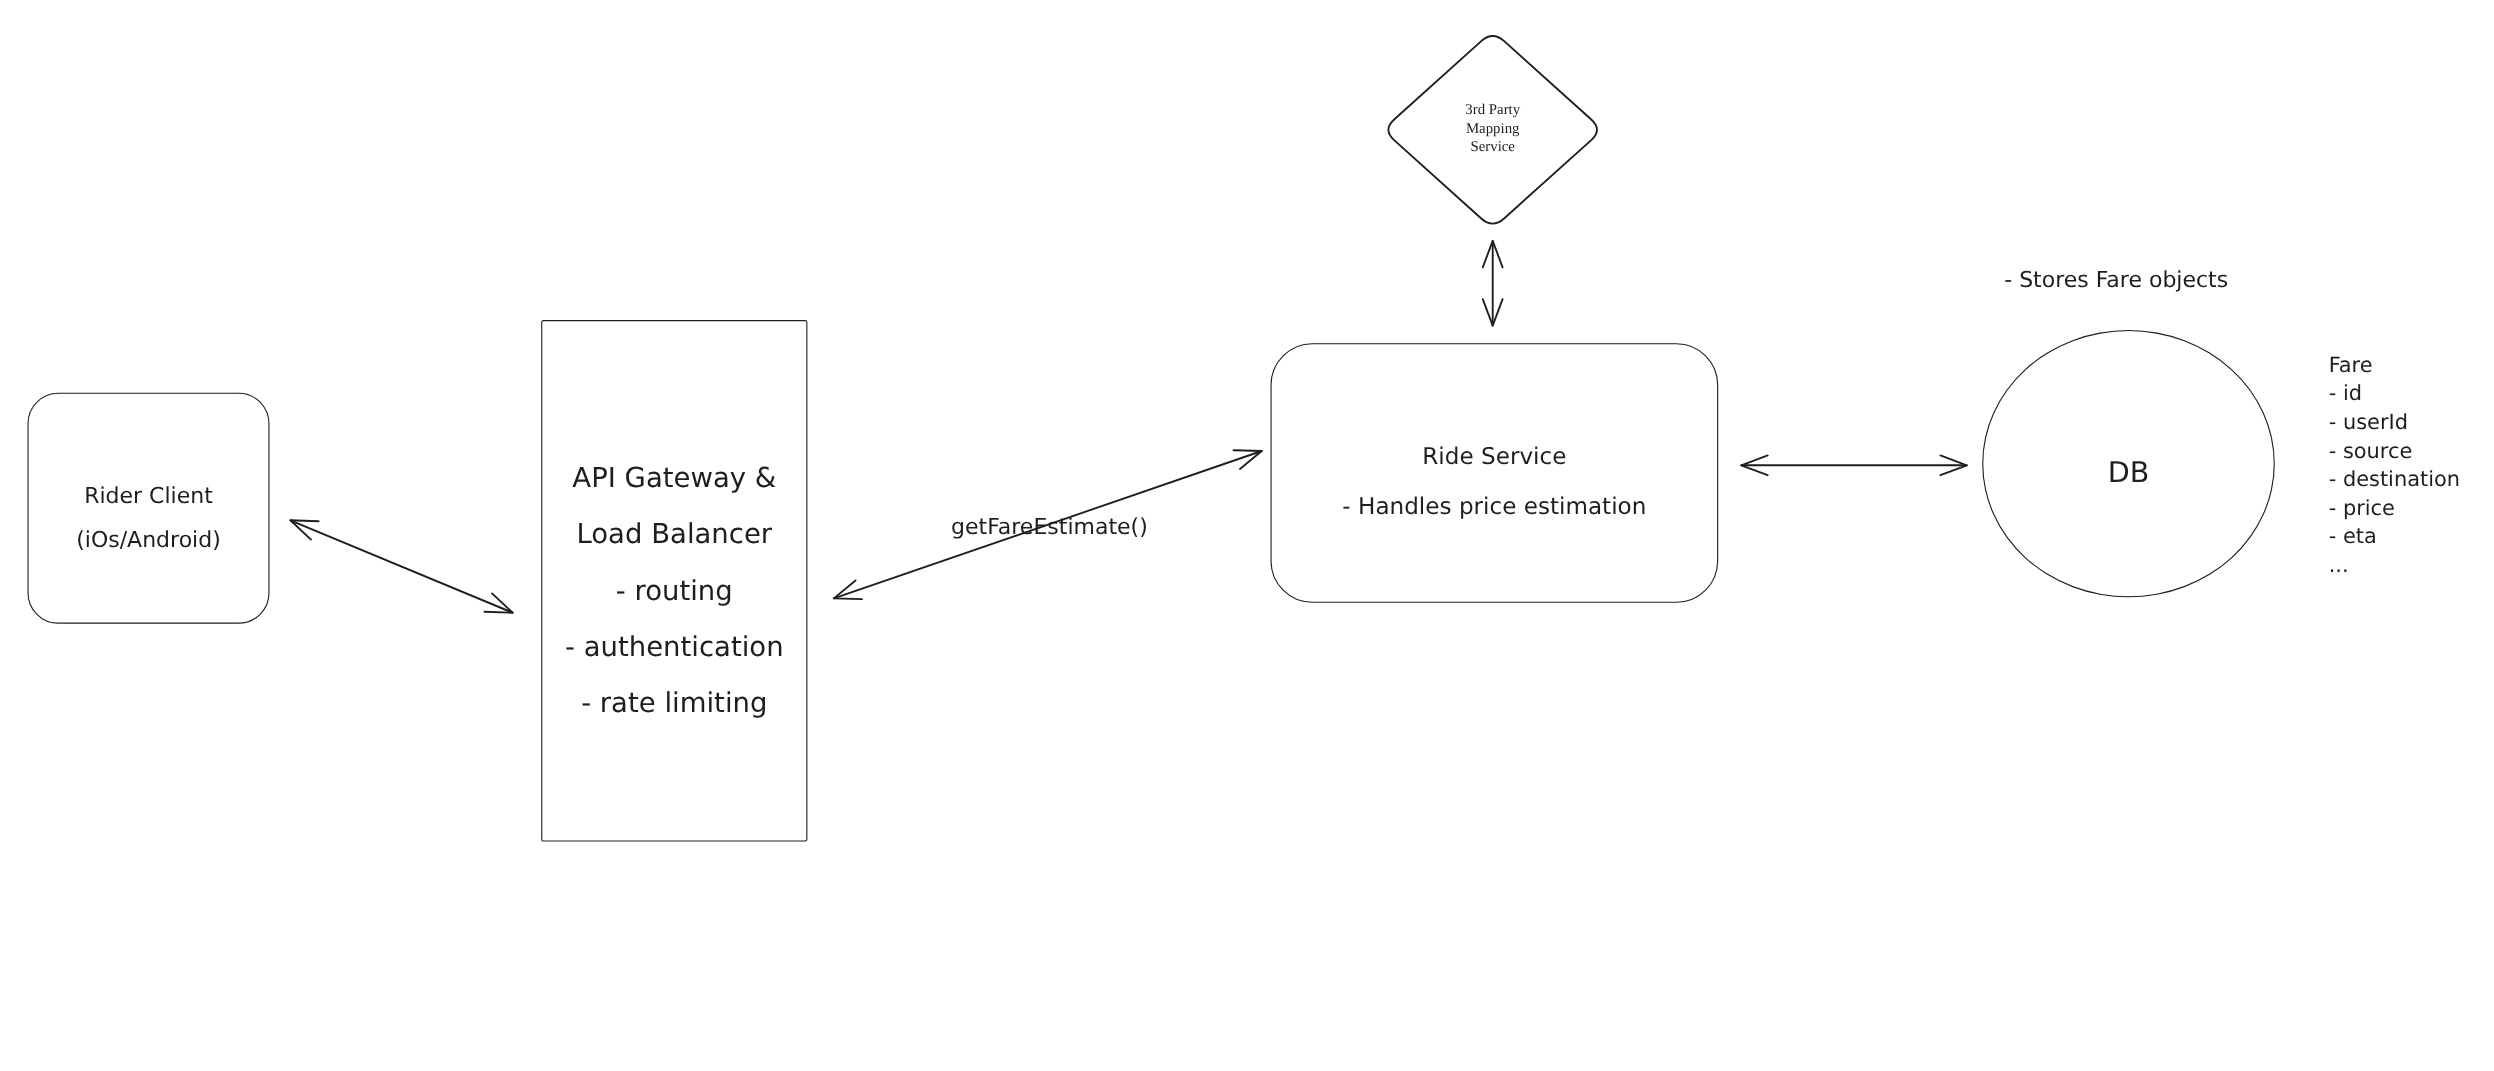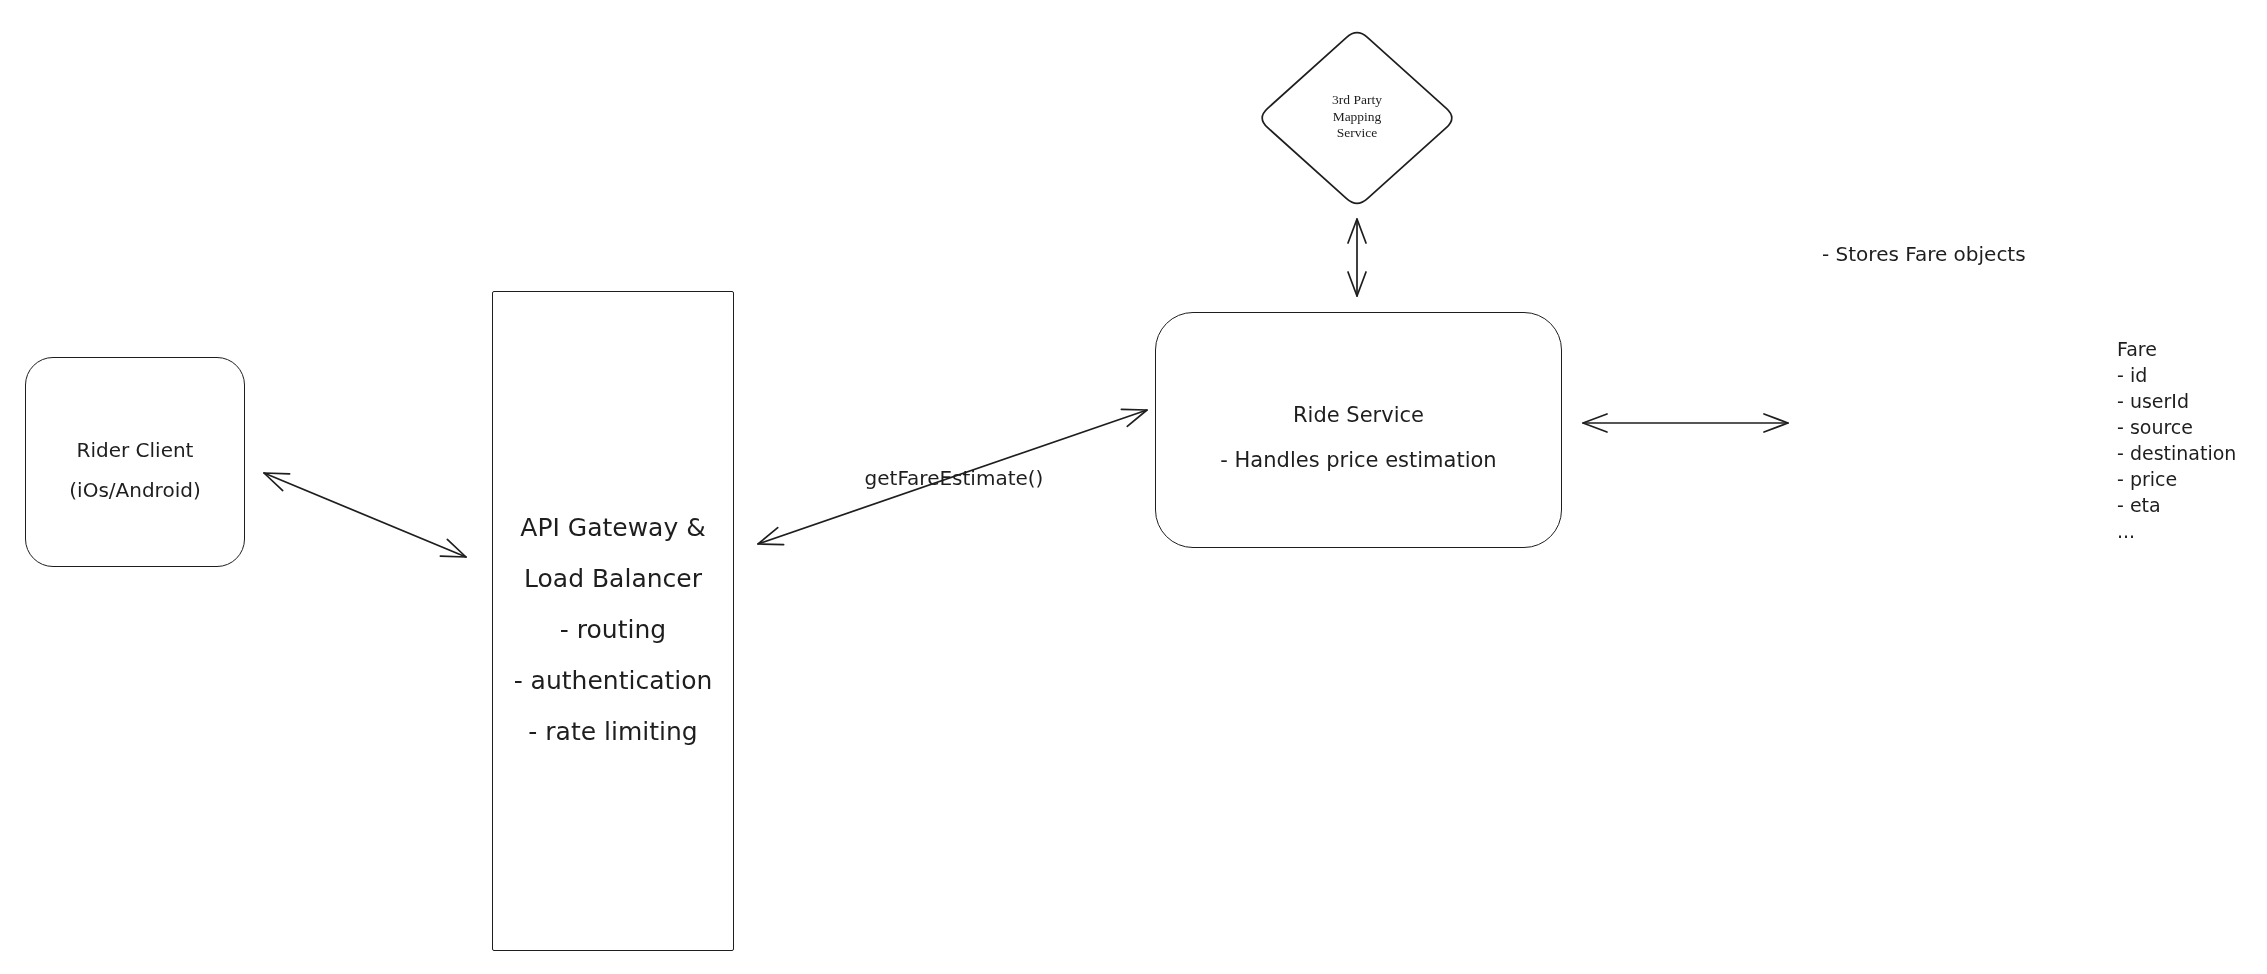--- a/index.html
+++ b/index.html
@@ -45,21 +45,21 @@
   .node span { display: block; white-space: nowrap; margin-top: 16px; }
 
   #rider-client {
     left: 25px; top: 357px;
     width: 220px; height: 210px;
     border-radius: 28px;
     font-size: 20px; line-height: 24px;
   }
   #api-gateway {
     left: 492px; top: 291px;
-    width: 242px; height: 660px;
+    width: 242px; height: 474px;
     border-radius: 2px;
     font-size: 25px; line-height: 35px; text-align: center;
   }
   #ride-service {
     left: 1155px; top: 312px;
     width: 407px; height: 236px;
     border-radius: 38px;
     font-size: 21px; line-height: 29px;
   }
   #db {
@@ -86,21 +86,21 @@
     left: 858px; top: 466px;
     width: 192px;
     text-align: center;
     font-size: 20px;
   }
   #db-note {
     left: 1822px; top: 242px;
     font-size: 20px;
   }
   #fare-schema {
-    left: 2117px; top: 336px;
+    left: 2117px; top: 319px;
     font-size: 19px; line-height: 26px;
   }
   #fare-schema div { white-space: nowrap; }
 </style>
 </head>
 <body>
 
 <div id="canvas">
 
   <svg id="wires" viewBox="0 0 2267 974" xmlns="http://www.w3.org/2000/svg">
@@ -139,20 +139,23 @@
     <span>Ride Service</span>
     <span>- Handles price estimation</span>
   </div>
 
   <div id="mapping-service-label">
     <div>3rd Party</div>
     <div>Mapping</div>
     <div>Service</div>
   </div>
 
+  <div class="node" id="db">
+    <span>DB</span>
+  </div>
 
   <div class="free-label" id="edge-label">getFareEstimate()</div>
 
   <div class="free-label" id="db-note">- Stores Fare objects</div>
 
   <div class="free-label" id="fare-schema">
     <div>Fare</div>
     <div>- id</div>
     <div>- userId</div>
     <div>- source</div>

